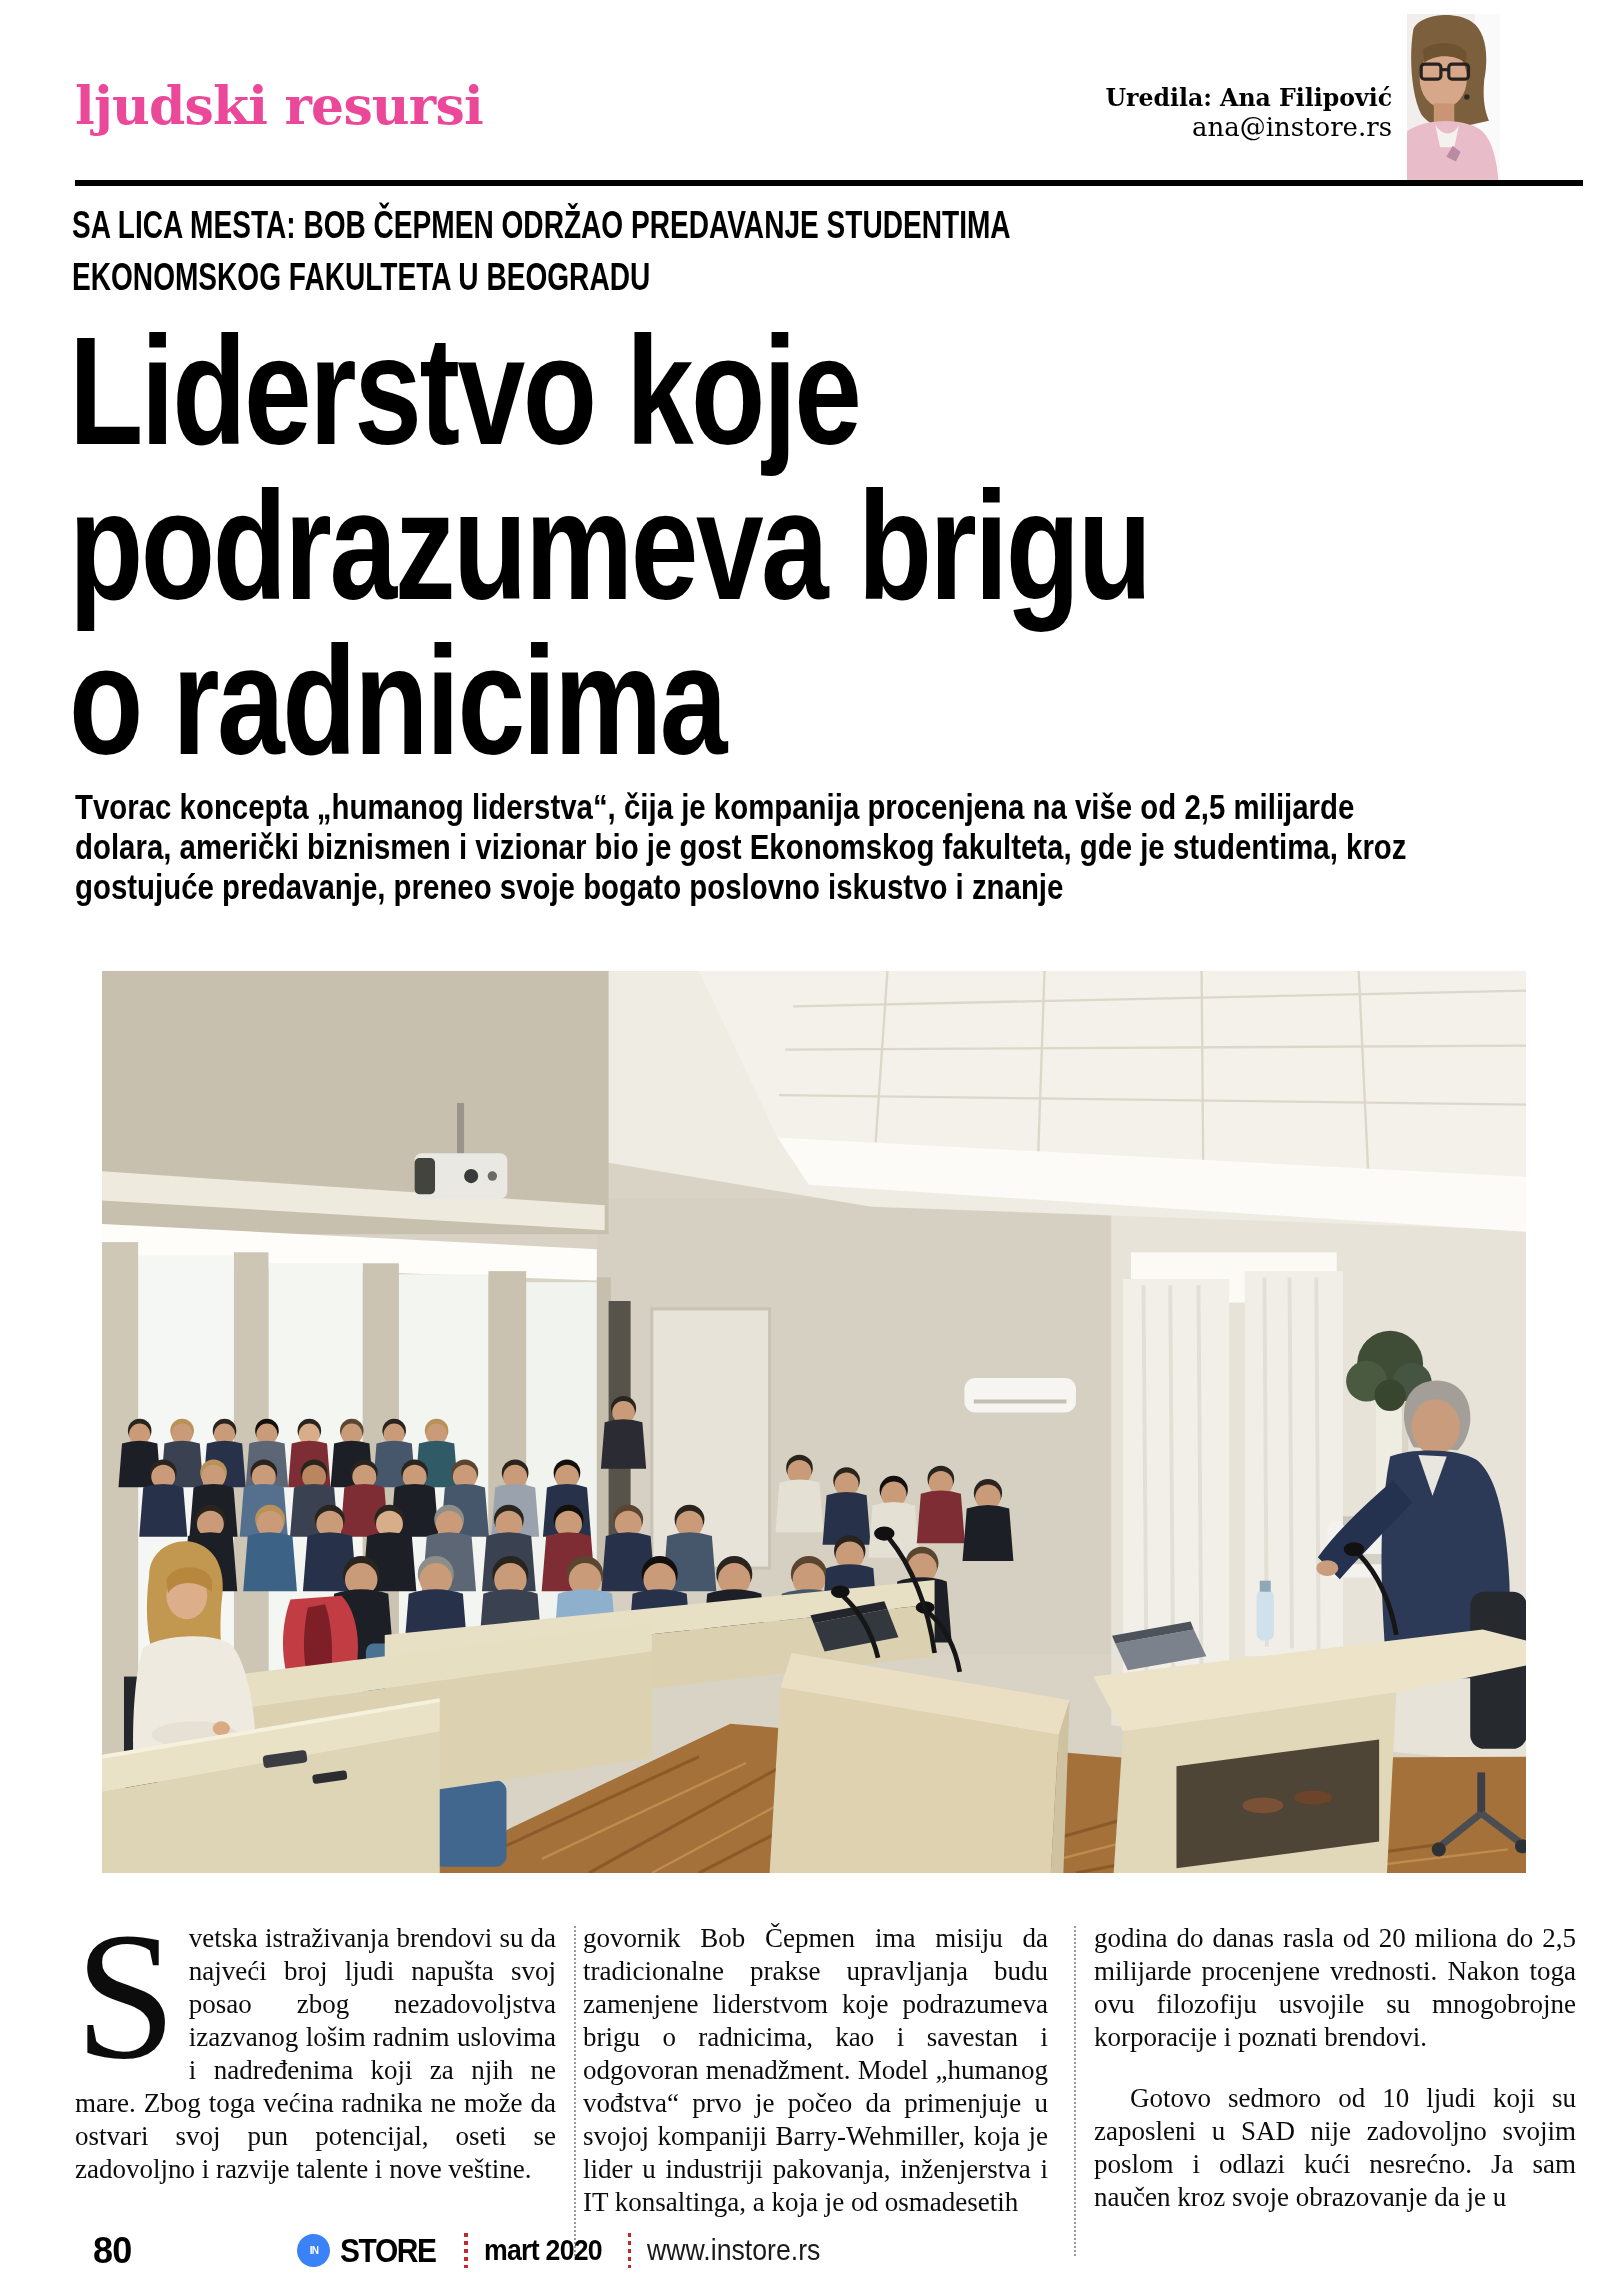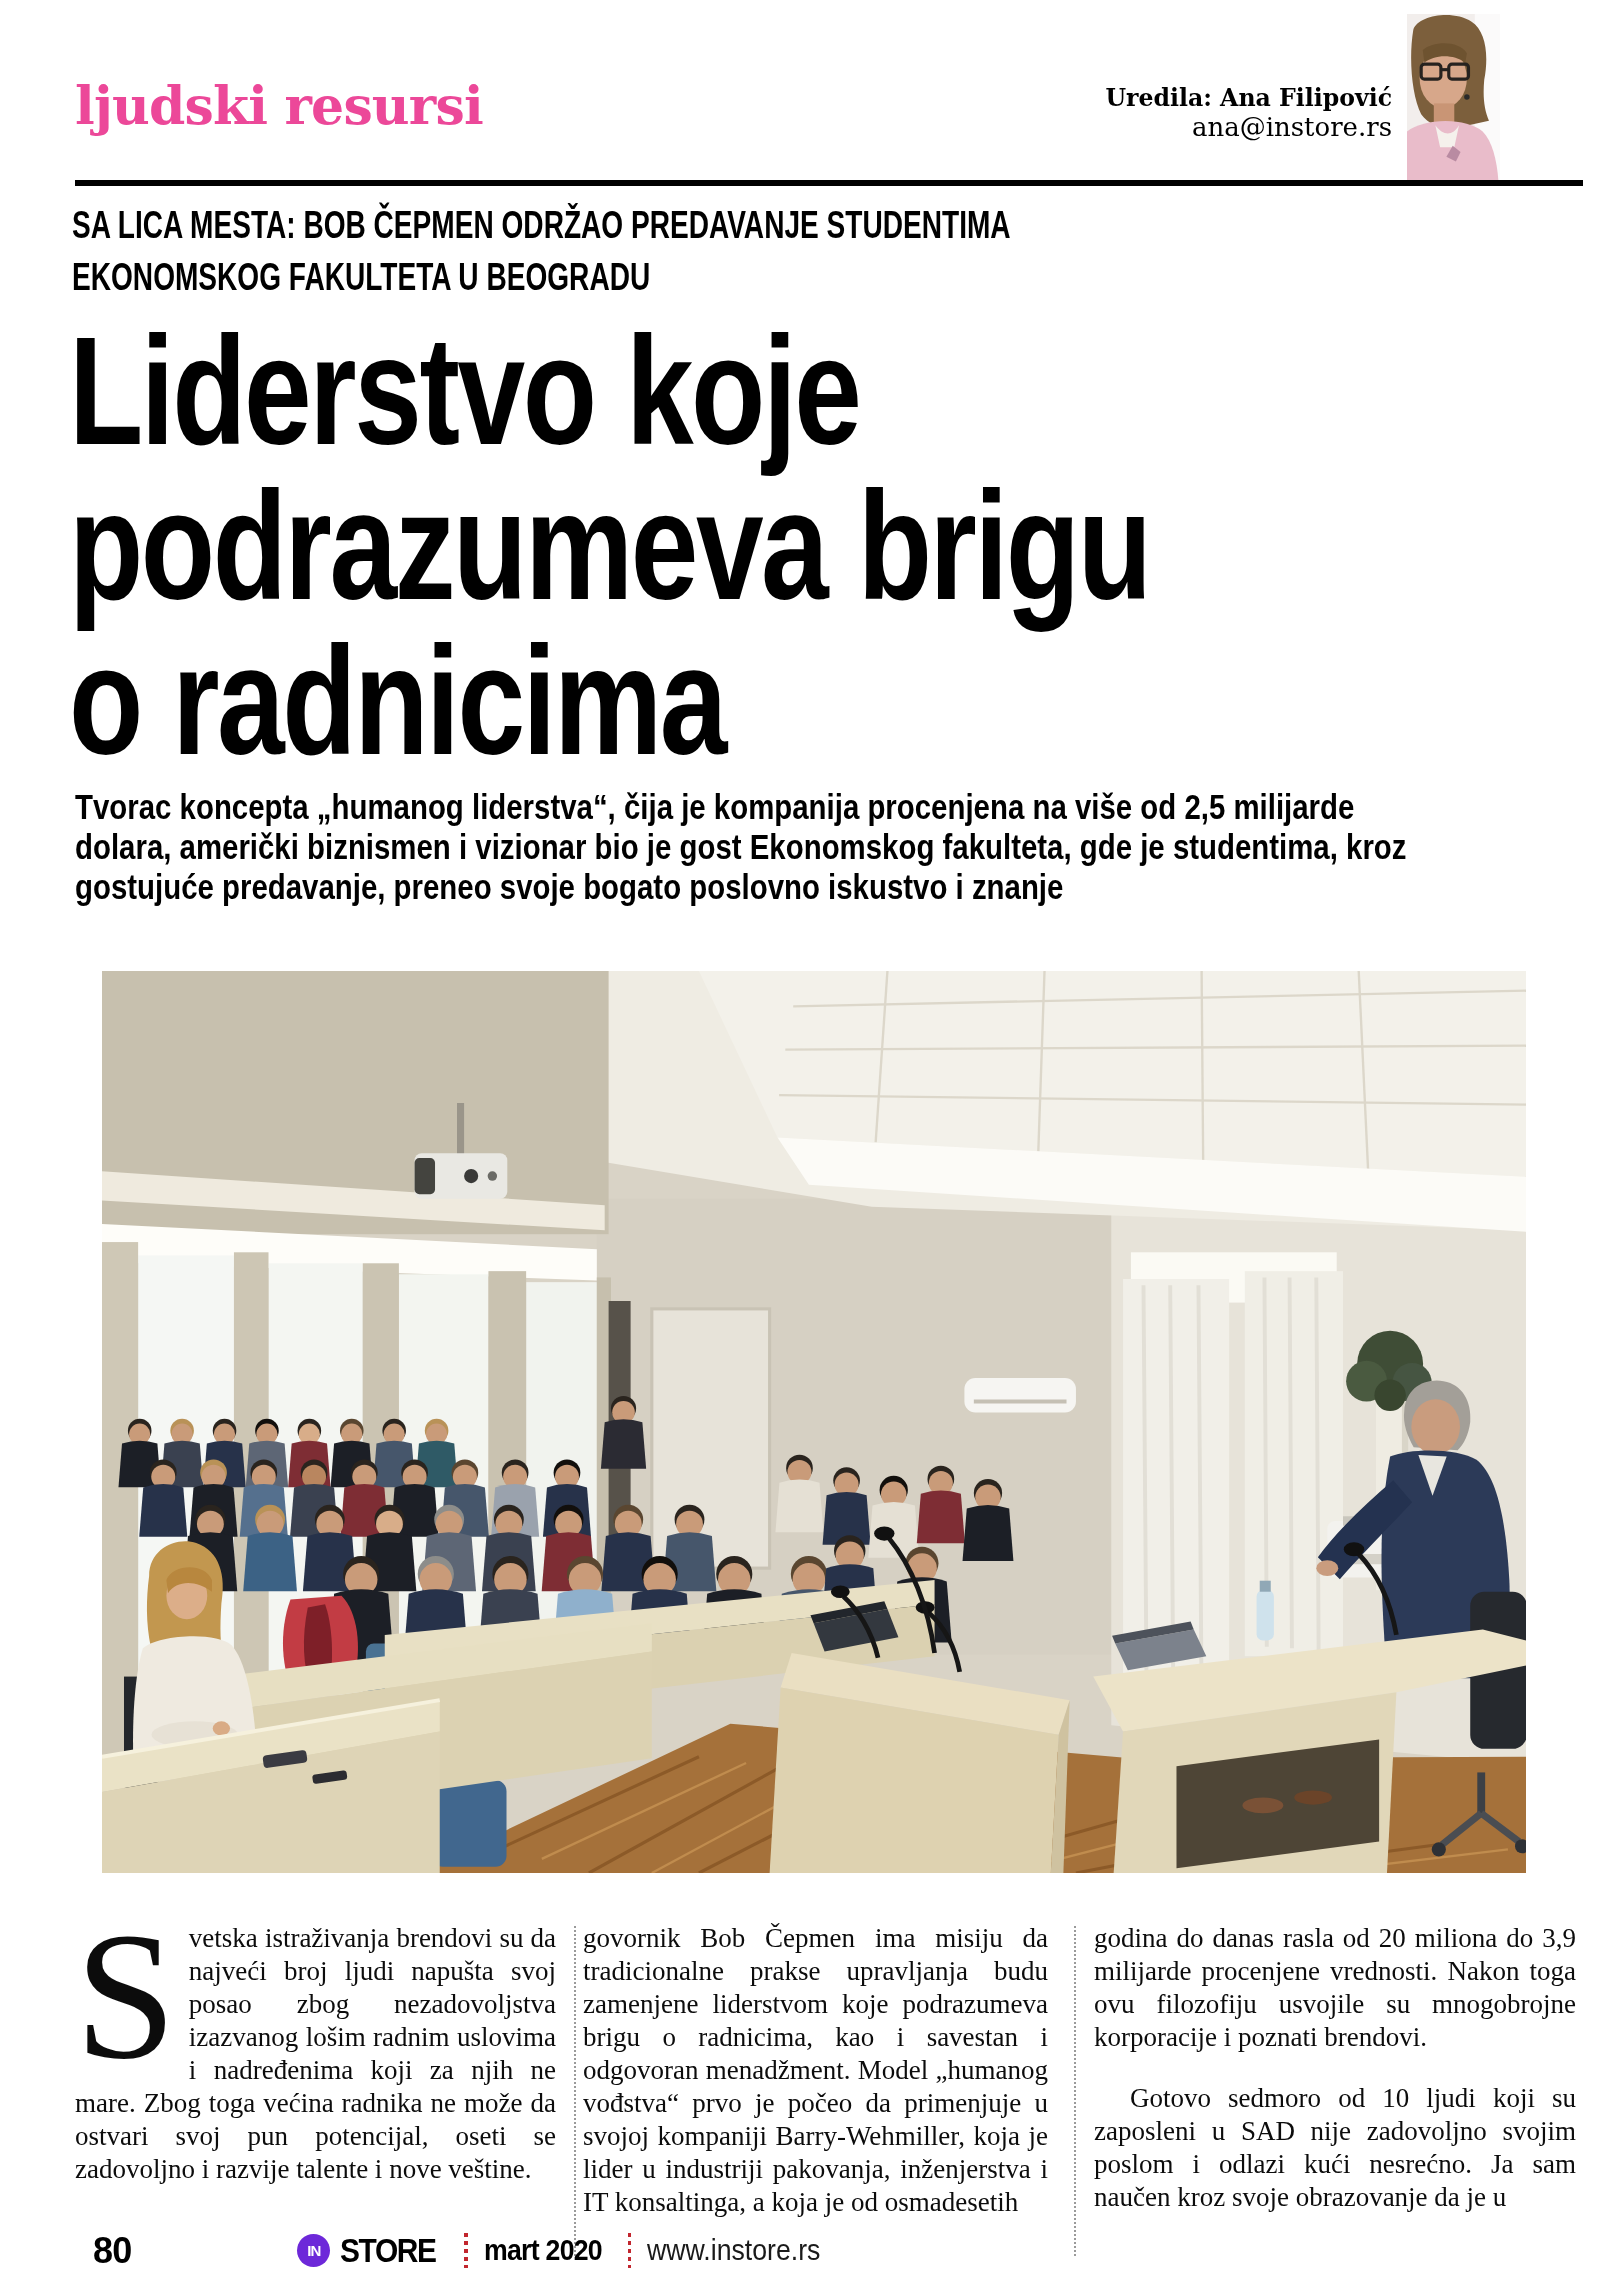--- a/index.html
+++ b/index.html
@@ -33,21 +33,21 @@
   .dropcap { float:left; font-family:"Liberation Serif", serif; font-weight:400; font-size:182px; line-height:132px; padding:7.9px 12.6px 0 0; }
   .para2 { margin-top:28px; text-indent:36px; }
   .italic { }
   .column-divider { position:absolute; top:1926px; height:330px; width:0; border-left:2.4px dotted #9a9a9a; }
   .divider-1 { left:574px; } .divider-2 { left:1074px; }
 
   
   .footer { position:absolute; left:93px; top:2230px; height:41px; display:flex; align-items:center;justify-content:space-between; }
   .page-number { font-size:36px; font-weight:bold; letter-spacing:-0.8px; }
   .footer-spacer { width:166px; }
-  .logo-circle { width:33px; height:33px; border-radius:50%; background:#6d28d9; color:#fff; display:flex; align-items:center; justify-content:center; font-size:15px; font-weight:bold; letter-spacing:-0.8px; }
+  .logo-circle { width:33px; height:33px; border-radius:50%; background:#3b82f6; color:#fff; display:flex; align-items:center; justify-content:center; font-size:10px; font-weight:bold; letter-spacing:-0.8px; }
   .logo-name { font-size:34px; font-weight:bold; letter-spacing:-1.6px; margin-left:9.4px; transform:scaleX(0.88); transform-origin:0 50%; }
   .redsep { width:3.9px; height:36px; margin:0 15.7px; background:repeating-linear-gradient(to bottom,#c2262e 0 3.9px, transparent 3.9px 7.9px); }
   .issue-date { font-size:29px; font-weight:bold; letter-spacing:-0.8px; transform:scaleX(0.92); transform-origin:0 50%; }
   .website { font-size:29px; color:#1a1a1a; transform:scaleX(0.92); transform-origin:0 50%; }
 </style>
 </head>
 <body>
 
 <div class="page">
 
@@ -318,21 +318,21 @@
   </figure>
 
   <section class="article-body">
     <div class="col col-1">
       <p><span class="dropcap">S</span><span>vetska istraživanja brendovi su da najveći broj ljudi napušta svoj posao zbog nezadovoljstva izazvanog lošim radnim uslovima i nadređenima koji za njih ne mare. Zbog toga većina radnika ne može da ostvari svoj pun potencijal, oseti se zadovoljno i razvije talente i nove veštine.</span></p>
     </div>
     <div class="col col-2">
       <p>govornik Bob Čepmen ima misiju da tradicionalne prakse upravljanja budu zamenjene liderstvom koje podrazumeva brigu o radnicima, kao i savestan i odgovoran menadžment. Model „humanog vođstva“ prvo je počeo da primenjuje u svojoj kompaniji Barry-Wehmiller, koja je lider u industriji pakovanja, inženjerstva i IT konsaltinga, a koja je od osmadesetih</p>
     </div>
     <div class="col col-3">
-      <p>godina do danas rasla od 20 miliona do 3,9 milijarde procenjene vrednosti. Nakon toga ovu filozofiju usvojile su mnogobrojne korporacije i poznati brendovi.</p>
+      <p>godina do danas rasla od 20 miliona do 2,5 milijarde procenjene vrednosti. Nakon toga ovu filozofiju usvojile su mnogobrojne korporacije i poznati brendovi.</p>
       <p class="para2 italic">Gotovo sedmoro od 10 ljudi koji su zaposleni u SAD nije zadovoljno svojim poslom i odlazi kući nesrećno. Ja sam naučen kroz svoje obrazovanje da je u</p>
     </div>
   </section>
   <div class="column-divider divider-1"></div>
   <div class="column-divider divider-2"></div>
 
   <footer class="footer">
     <span class="page-number">80</span>
     <span class="footer-spacer"></span>
     <span class="logo-circle">IN</span>

